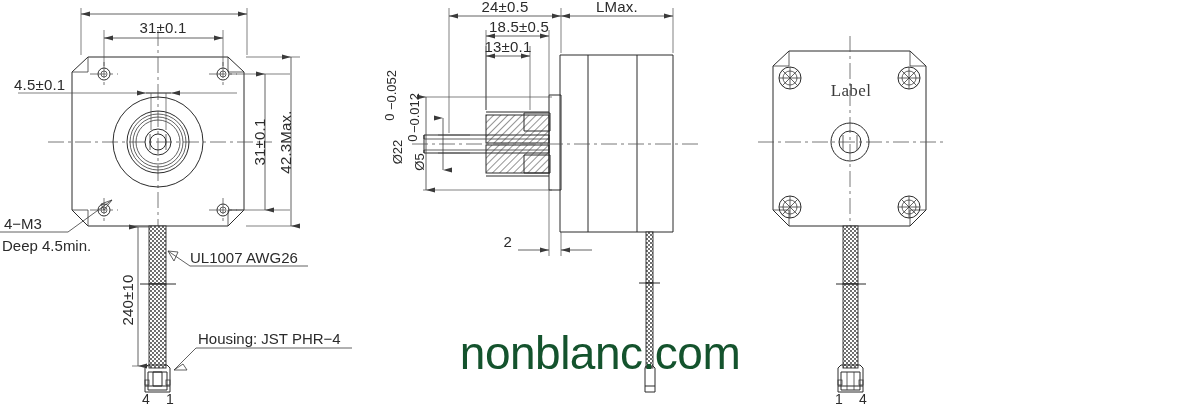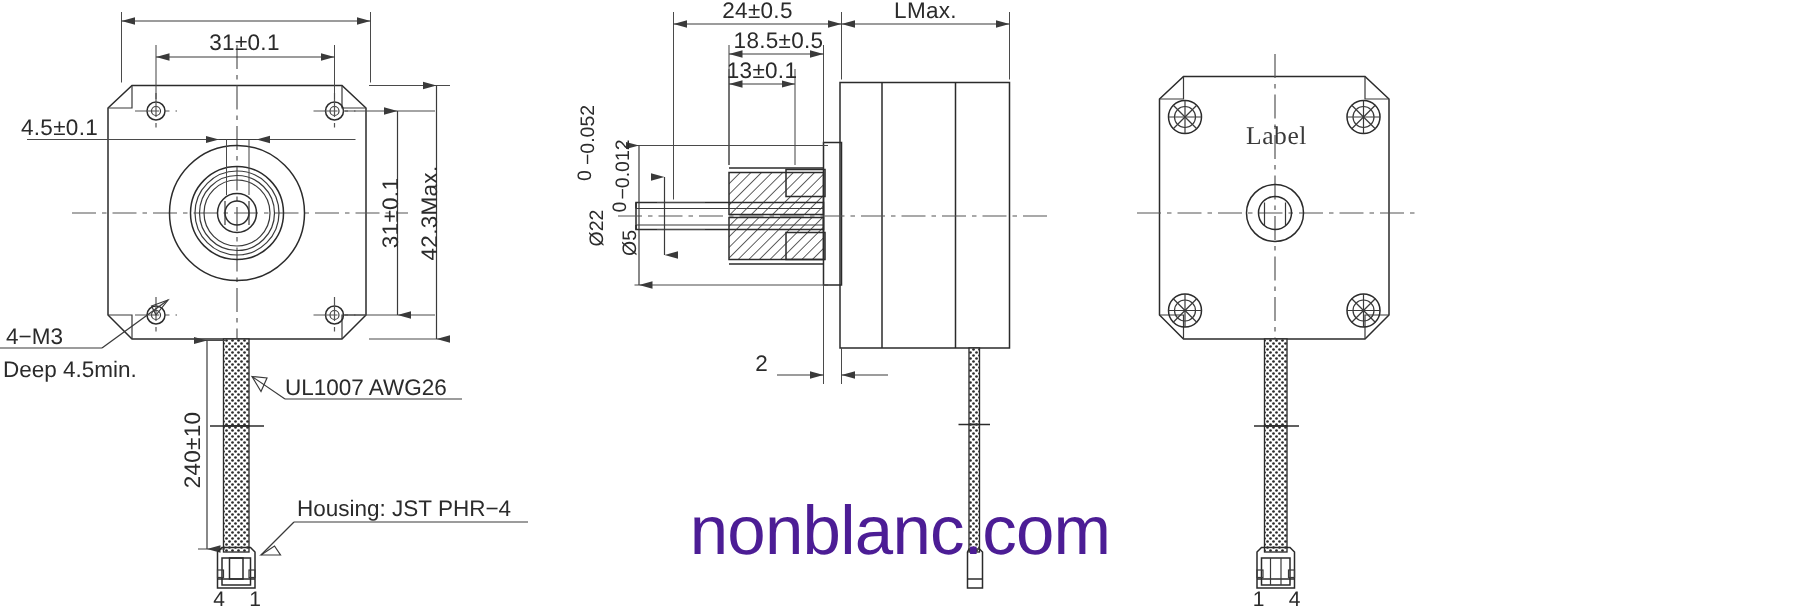--- a/index.html
+++ b/index.html
@@ -92,21 +92,21 @@
     letter-spacing: 0.4px;
   }
   #watermark {
     position: absolute;
     left: 0;
     top: 330px;
     width: 1200px;
     text-align: center;
     font-family: "Liberation Sans", sans-serif;
     font-size: 46px;
-    color: #4c1d95;
+    color: #14532d;
     letter-spacing: -0.5px;
     pointer-events: none;
     user-select: none;
     line-height: 1;
   }
 </style>
 </head>
 <body>
 
 <div id="drawing-root">

